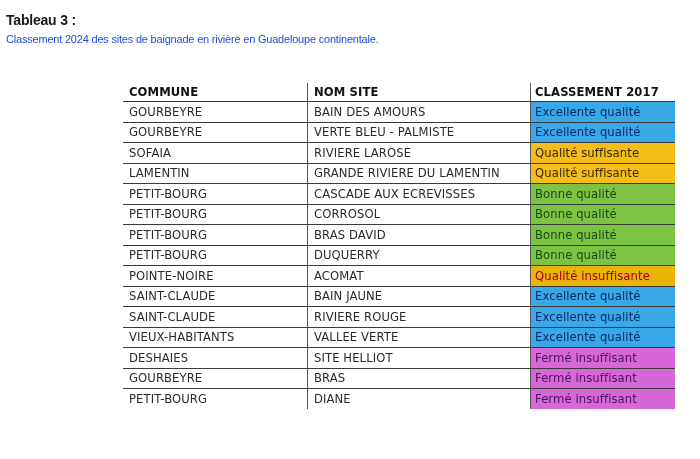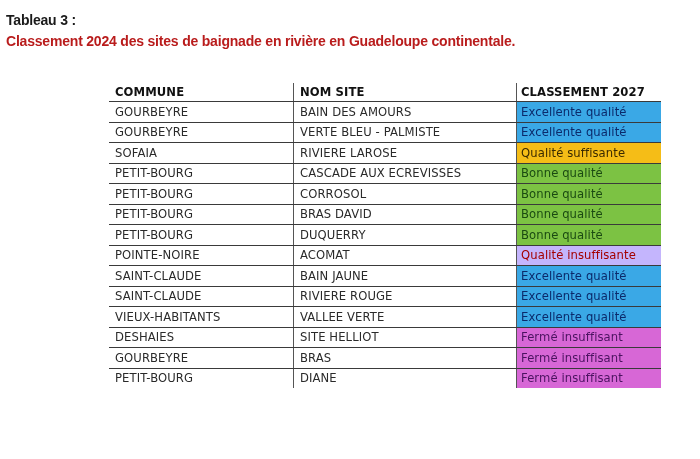--- a/index.html
+++ b/index.html
@@ -20,28 +20,27 @@
       left: 6px;
       top: 12px;
       font-size: 14px;
       font-weight: bold;
       letter-spacing: -0.2px;
     }
     .subtitle {
       position: absolute;
       left: 6px;
       top: 33px;
-      font-size: 14px;
+      font-size: 11px;
       letter-spacing: -0.2px;
-      color: #b91c1c;
-      font-weight: bold;
+      color: #1d4ed8;
     }
     table.grid {
       position: absolute;
-      left: 109px;
+      left: 123px;
       top: 83px;
       border-collapse: collapse;
       font-family: "DejaVu Sans", sans-serif;
       font-size: 11.6px;
       letter-spacing: 0.1px;
     }
     table.grid th, table.grid td {
       height: 19.5px;
       padding: 0 0 0 6px;
       text-align: left;
@@ -66,37 +65,42 @@
 <body>
 
 <div class="title">Tableau 3 :</div>
 <div class="subtitle">Classement 2024 des sites de baignade en rivière en Guadeloupe continentale.</div>
 
 <table class="grid">
   <thead>
     <tr>
       <th class="c-commune">COMMUNE</th>
       <th class="c-site">NOM SITE</th>
-      <th class="c-class">CLASSEMENT 2027</th>
+      <th class="c-class">CLASSEMENT 2017</th>
     </tr>
   </thead>
   <tbody id="rows">
       <tr>
         <td class="c-commune">GOURBEYRE</td>
         <td class="c-site">BAIN DES AMOURS</td>
         <td class="c-class" style="background: rgb(58, 168, 230); color: rgb(11, 42, 107);">Excellente qualité</td>
       </tr>
       <tr>
         <td class="c-commune">GOURBEYRE</td>
         <td class="c-site">VERTE BLEU - PALMISTE</td>
         <td class="c-class" style="background: rgb(58, 168, 230); color: rgb(11, 42, 107);">Excellente qualité</td>
       </tr>
       <tr>
         <td class="c-commune">SOFAIA</td>
         <td class="c-site">RIVIERE LAROSE</td>
+        <td class="c-class" style="background: rgb(245, 189, 23); color: rgb(58, 42, 0);">Qualité suffisante</td>
+      </tr>
+      <tr>
+        <td class="c-commune">LAMENTIN</td>
+        <td class="c-site">GRANDE RIVIERE DU LAMENTIN</td>
         <td class="c-class" style="background: rgb(245, 189, 23); color: rgb(58, 42, 0);">Qualité suffisante</td>
       </tr>
       <tr>
         <td class="c-commune">PETIT-BOURG</td>
         <td class="c-site">CASCADE AUX ECREVISSES</td>
         <td class="c-class" style="background: rgb(124, 194, 67); color: rgb(27, 74, 18);">Bonne qualité</td>
       </tr>
       <tr>
         <td class="c-commune">PETIT-BOURG</td>
         <td class="c-site">CORROSOL</td>
@@ -108,21 +112,21 @@
         <td class="c-class" style="background: rgb(124, 194, 67); color: rgb(27, 74, 18);">Bonne qualité</td>
       </tr>
       <tr>
         <td class="c-commune">PETIT-BOURG</td>
         <td class="c-site">DUQUERRY</td>
         <td class="c-class" style="background: rgb(124, 194, 67); color: rgb(27, 74, 18);">Bonne qualité</td>
       </tr>
       <tr>
         <td class="c-commune">POINTE-NOIRE</td>
         <td class="c-site">ACOMAT</td>
-        <td class="c-class" style="background: #c4b5fd; color: rgb(163, 0, 0);">Qualité insuffisante</td>
+        <td class="c-class" style="background: #eab308; color: rgb(163, 0, 0);">Qualité insuffisante</td>
       </tr>
       <tr>
         <td class="c-commune">SAINT-CLAUDE</td>
         <td class="c-site">BAIN JAUNE</td>
         <td class="c-class" style="background: rgb(58, 168, 230); color: rgb(11, 42, 107);">Excellente qualité</td>
       </tr>
       <tr>
         <td class="c-commune">SAINT-CLAUDE</td>
         <td class="c-site">RIVIERE ROUGE</td>
         <td class="c-class" style="background: rgb(58, 168, 230); color: rgb(11, 42, 107);">Excellente qualité</td>

